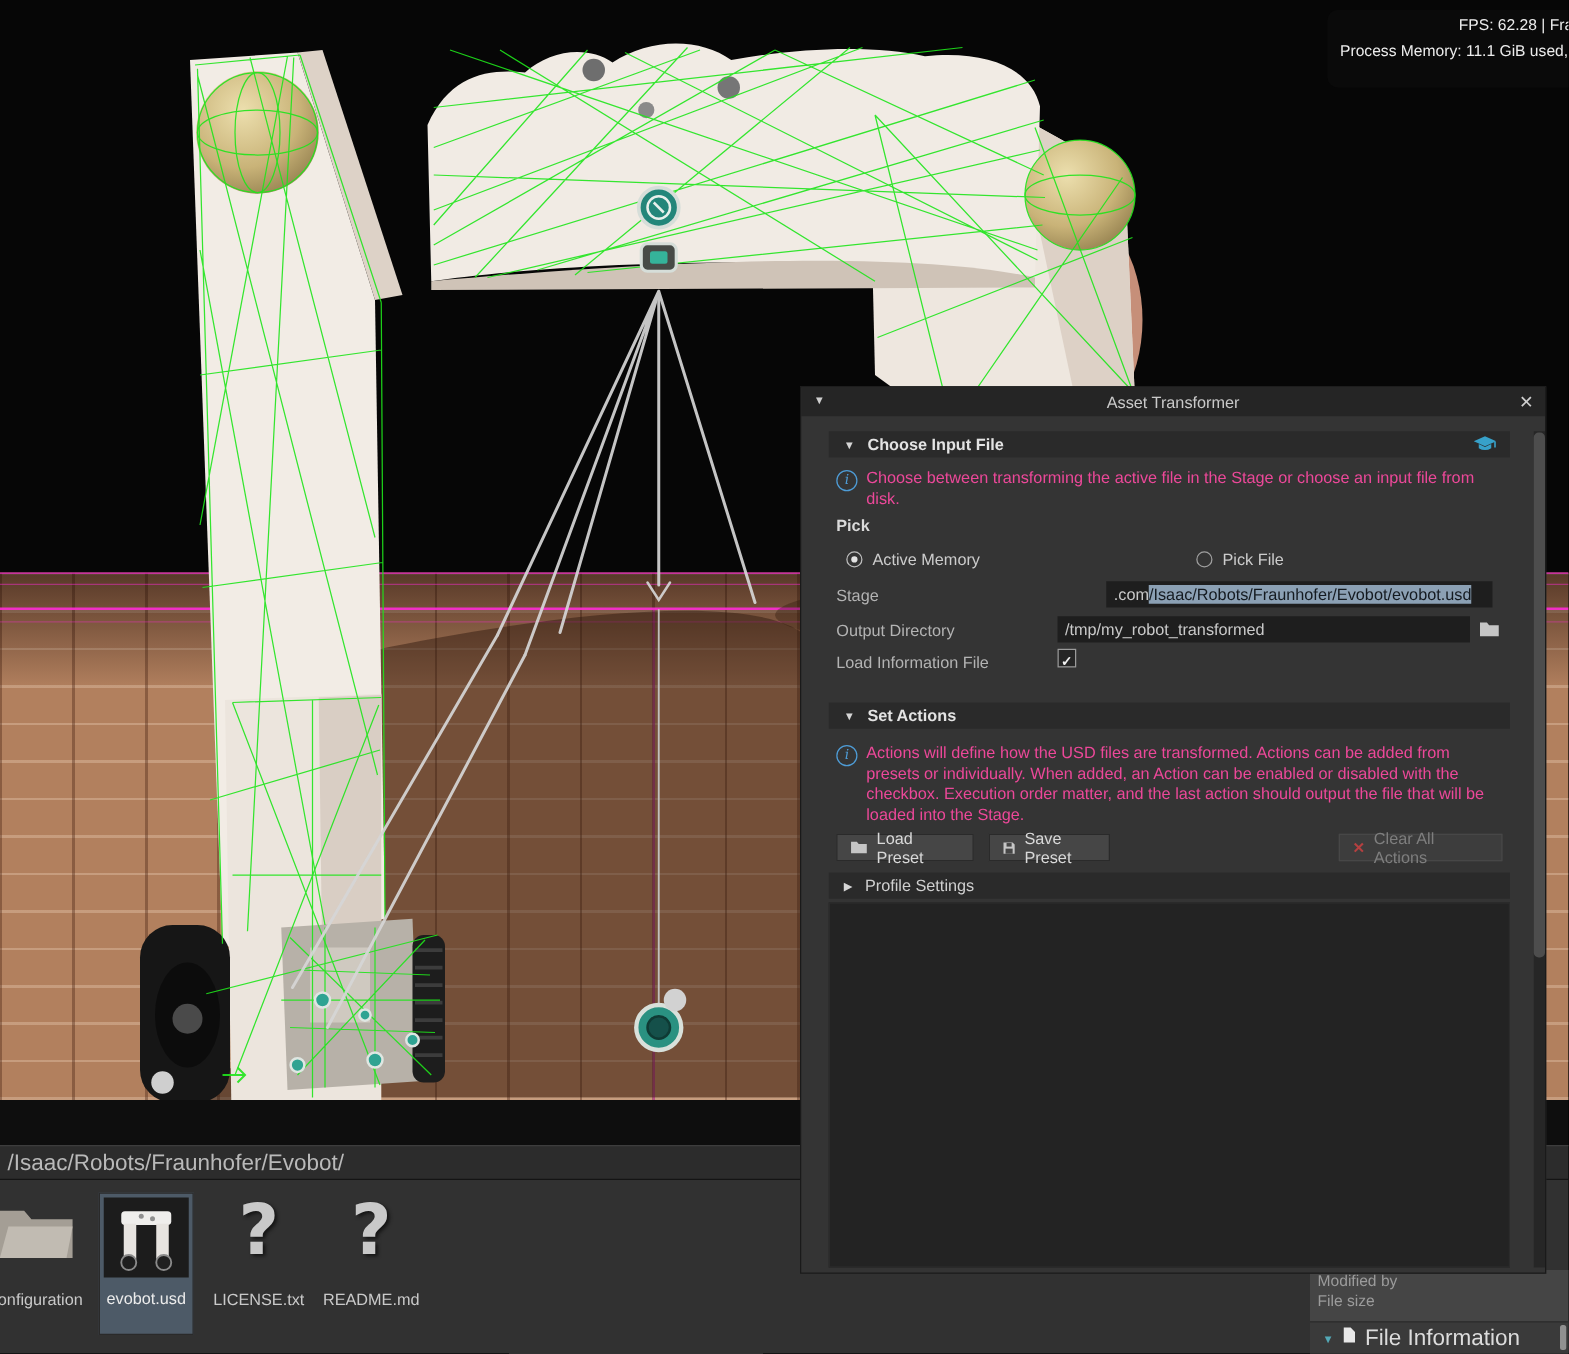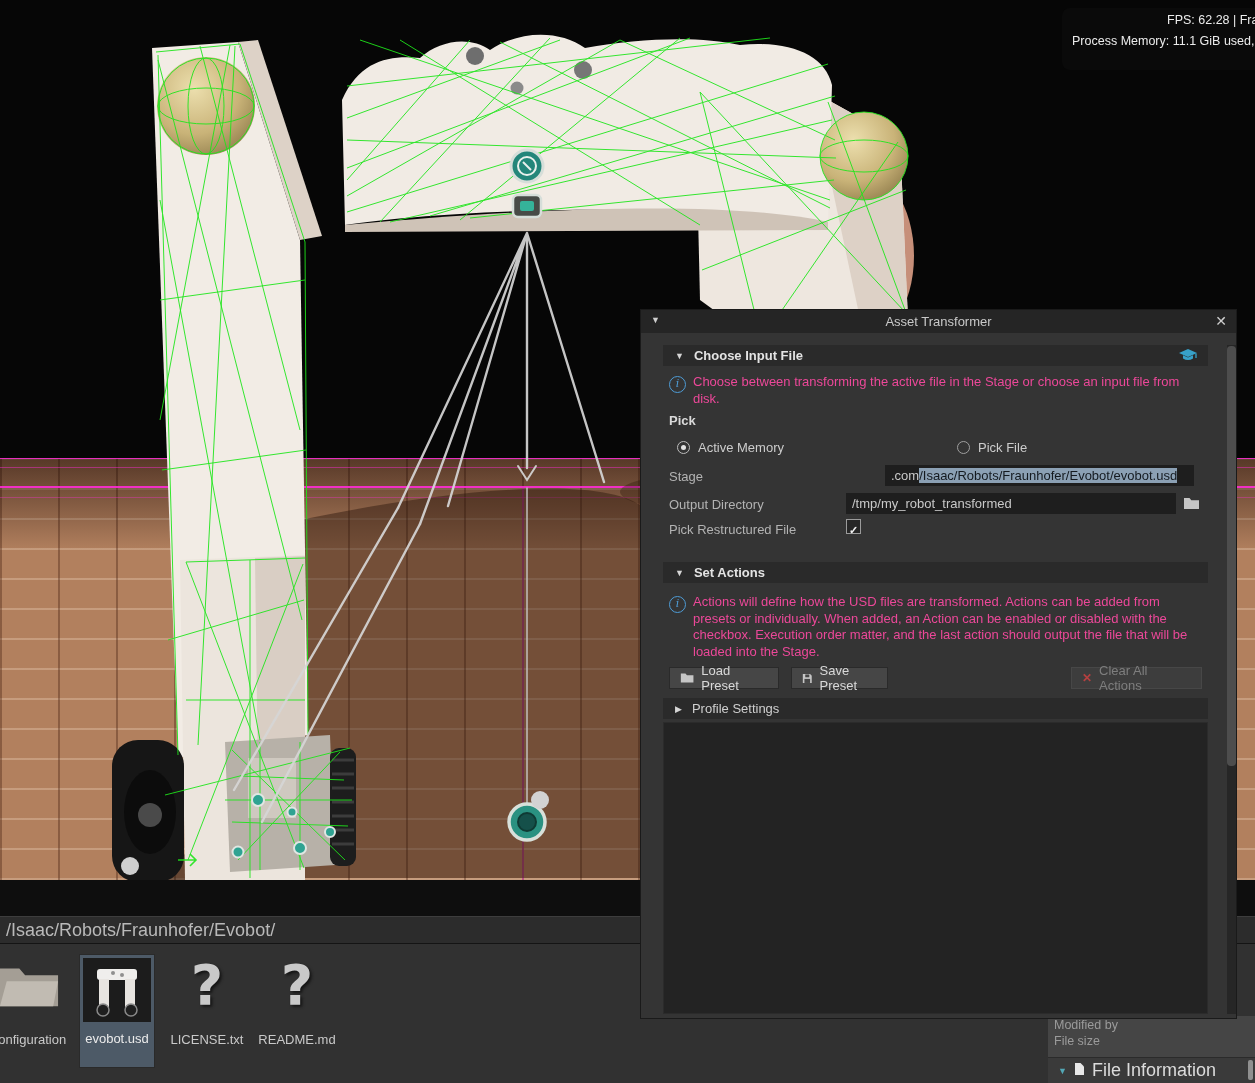--- a/index.html
+++ b/index.html
@@ -328,21 +328,21 @@
     <div class="field" id="stage-input"><span>.com</span><span class="sel">/Isaac/Robots/Fraunhofer/Evobot/evobot.usd</span></div>
 
     <div class="lbl" id="output-label">Output Directory</div>
     <div class="field" id="output-input">/tmp/my_robot_transformed</div>
     <div id="output-folder-btn">
       <svg width="17" height="13" viewBox="0 0 17 13">
         <path d="M1 1 h5.5 l1.8 2.2 H16 V12 H1 Z" fill="#c6c6c6"></path>
       </svg>
     </div>
 
-    <div class="lbl" id="lrf-label">Pick Restructured File</div>
+    <div class="lbl" id="lrf-label">Load Information File</div>
     <div id="lrf-checkbox">
       <span class="chk">✓</span>
     </div>
 
     <div class="sec" id="sec-actions">
       <span class="car">▼</span>
       <span class="t">Set Actions</span>
     </div>
 
     <div class="iico" id="info2-icon">i</div>

